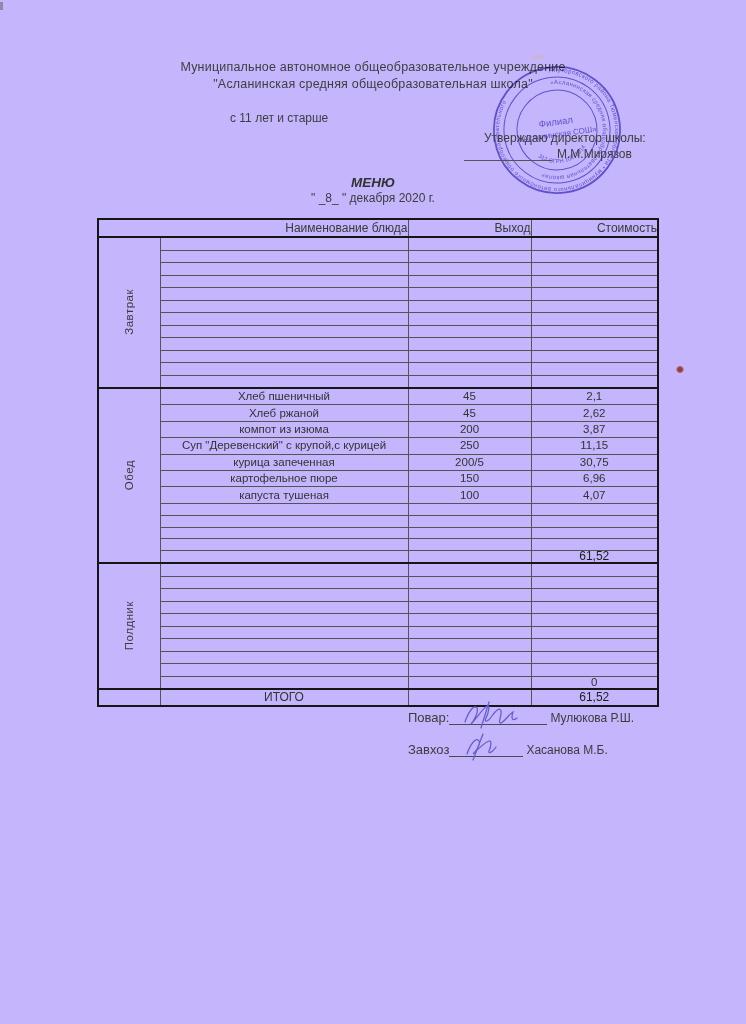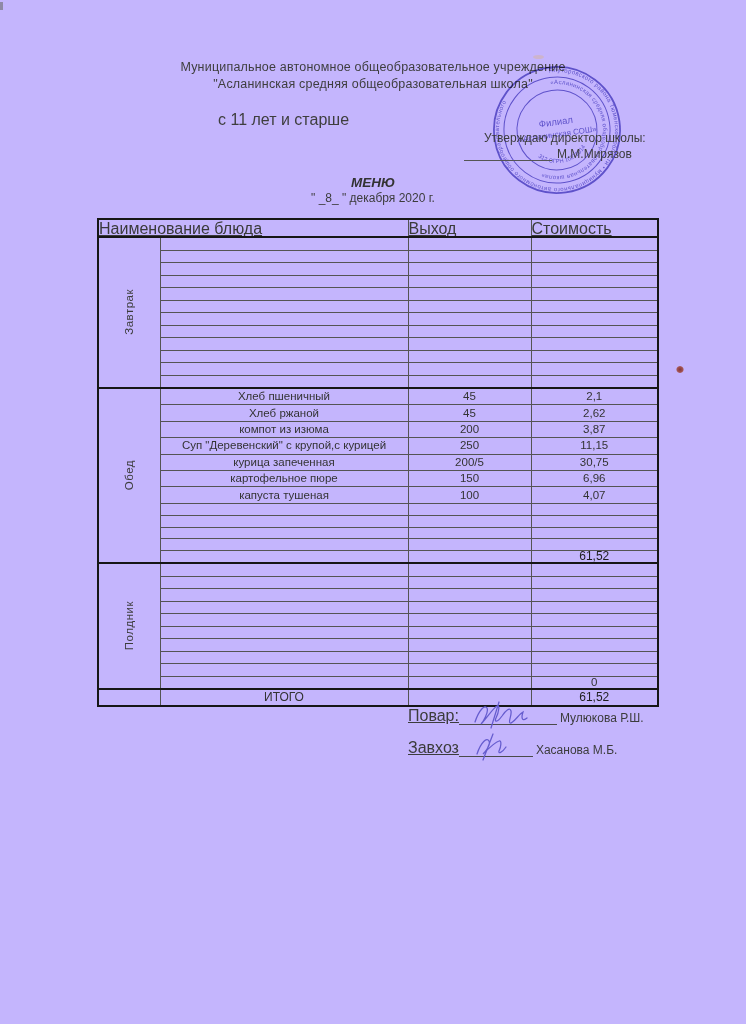--- a/index.html
+++ b/index.html
@@ -5,21 +5,21 @@
   html,body{margin:0;padding:0;}
   body{width:746px;height:1024px;background:#ffffff;overflow:hidden;
        font-family:"Liberation Sans",sans-serif;}
   .page{position:relative;width:746px;height:1024px;background:#c4b5fd;}
 
   
   .org-line{position:absolute;left:0;width:746px;text-align:center;
             color:#3e3e3e;font-size:12.5px;letter-spacing:.2px;}
   .org-line.l1{top:60px;}
   .org-line.l2{top:77px;}
-  .age-note{position:absolute;left:218px;top:111px;font-size:16px;color:#3e3e3e;}
+  .age-note{position:absolute;left:230px;top:111px;font-size:12px;color:#3e3e3e;}
 
   .approve-label{position:absolute;left:484px;top:131px;font-size:12px;color:#3c3c3c;z-index:4;}
   .approve-row{position:absolute;left:464px;top:147px;display:flex;align-items:flex-end;z-index:4;justify-content:flex-end;}
   .approve-underline{display:inline-block;width:88px;height:13px;border-bottom:1px solid #555;}
   .approve-name{font-size:12px;color:#3c3c3c;margin-left:5px;}
 
   
   .stamp{position:absolute;left:482px;top:55px;transform:rotate(-8deg);
          opacity:.8;mix-blend-mode:multiply;z-index:3;}
 
@@ -28,38 +28,38 @@
               font-size:13.5px;font-weight:bold;color:#333;font-style:italic;}
   .menu-date{position:absolute;left:0;top:191px;width:746px;text-align:center;
              font-size:12px;color:#3c3c3c;}
 
   
   .menu-table-wrap{position:absolute;left:97px;top:218px;}
   table.menu{border-collapse:collapse;table-layout:fixed;width:560px;
              font-size:11.5px;color:#333;border:2px solid #161616;}
   table.menu td{border:1px solid #545454;overflow:hidden;white-space:nowrap;
                 line-height:11px;vertical-align:middle;padding:0;}
-  table.menu thead td{height:16px;text-align:left;font-size:16px;color:#3a3a3a;text-decoration:underline;}
+  table.menu thead td{height:16px;text-align:right;font-size:12px;color:#3a3a3a;}
   tr.rh-a td{height:11.5px;}
   tr.rh-b td{height:15.4px;}
   tr.rh-c td{height:10.9px;}
   tr.sec-start td{border-top:2px solid #161616;}
   td.name-cell{padding-left:5px;text-align:center;}
   td.num{text-align:center;}
   td.b{font-weight:normal;color:#1e1e1e;font-size:12px;text-align:center;}
   td.label-cell{text-align:center;vertical-align:middle;}
   .vtext{writing-mode:vertical-rl;transform:rotate(180deg);
          font-size:11.5px;letter-spacing:.5px;color:#3c3c3c;display:inline-block;}
   tr.itogo td{height:15px;font-size:12px;}
   tr.itogo td.total-label{text-align:center;color:#333;margin-top:28px;}
 
   
   .signatures{position:absolute;left:408px;top:708px;z-index:2;}
   .sig-row{display:flex;align-items:flex-end;height:17px;margin-bottom:15px;}
-  .sig-label{font-size:16px;color:#3c3c3c;text-decoration:underline;}
+  .sig-label{font-size:13px;color:#3c3c3c;}
   .sig-underline{display:inline-block;height:15px;border-bottom:1px solid #4a4a4a;
                  position:relative;}
   .sig-underline.w1{width:98px;}
   .sig-underline.w2{width:74px;}
   .sig-underline svg{position:absolute;left:12px;bottom:-6px;overflow:visible;}
   .sig-name{font-size:12px;color:#3c3c3c;margin-left:3px;}
 
   
   .speck-red{position:absolute;left:676px;top:366px;width:8px;height:7px;
              background:radial-gradient(circle,#77201a 0%,#a04434 55%,transparent 78%);

